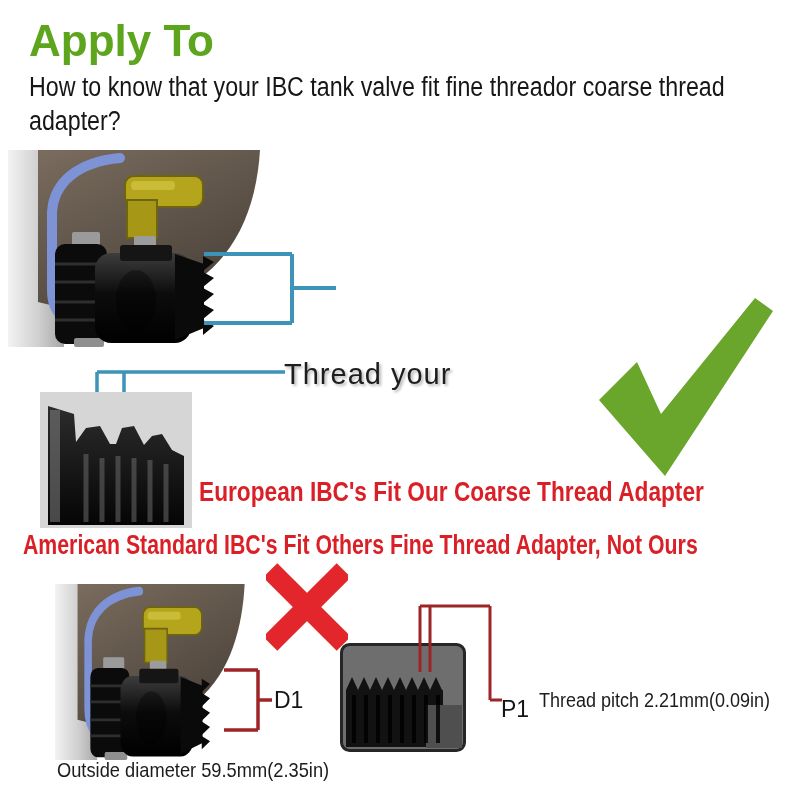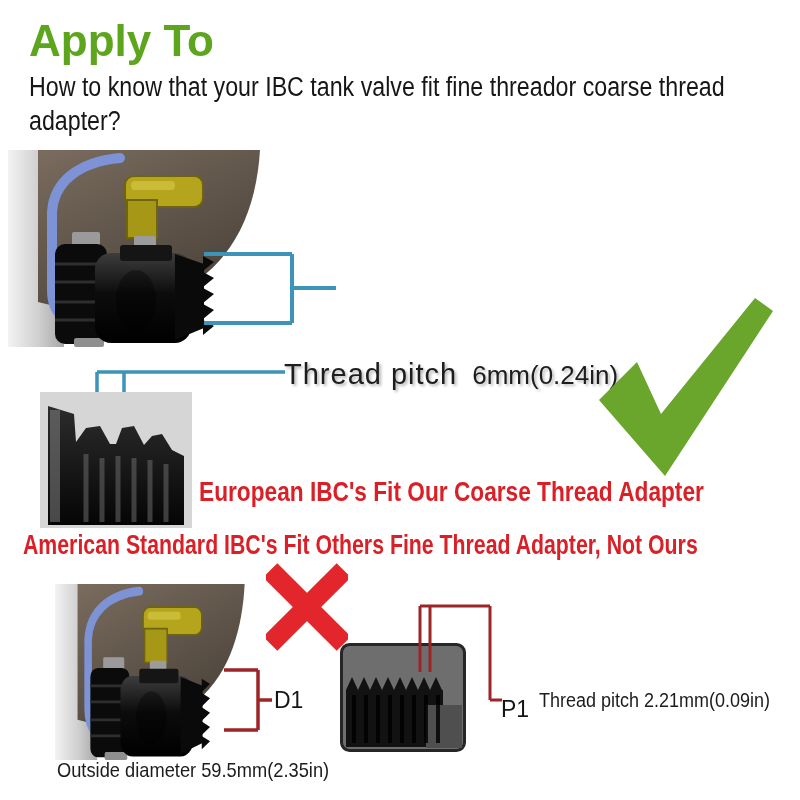--- a/index.html
+++ b/index.html
@@ -115,22 +115,21 @@
   </svg>
 
   <svg class="abs bracket-od" viewBox="0 0 140 80">
     <path d="M4,4 H92 M4,73 H92 M92,4 V73 M92,38 H136" fill="none" stroke="#3e93b8" stroke-width="4"></path>
   </svg>
 
   <svg class="abs bracket-tp" viewBox="0 0 196 50">
     <path d="M4,4 H192 M4,4 V46 M31,4 V46" fill="none" stroke="#3e93b8" stroke-width="3.5"></path>
   </svg>
   <div class="abs label-row tp-row">
-    <span class="callout-label">Thread pitch</span>
-    <span class="callout-value">6mm(0.24in)</span>
+    <span class="callout-label">Thread your</span>
   </div>
 
   <svg class="abs photo-coarse" viewBox="0 0 152 136">
     <rect width="152" height="136" fill="#d6d6d6"></rect>
     <path d="M8,14 L34,22 L36,50 L46,36 L60,34 L70,52 L76,52 L82,36 L94,34 L104,53 L112,44 L122,42 L132,58 L144,64 L144,133 L8,133 Z" fill="url(#gThread)"></path>
     <g stroke="#6a6a6a" stroke-width="5" opacity="0.55">
       <path d="M46,62 V130 M62,66 V130 M78,64 V130 M94,66 V130 M110,68 V130 M126,72 V130"></path>
     </g>
     <rect x="10" y="18" width="10" height="112" fill="#8c8c8c" opacity="0.5"></rect>
   </svg>

